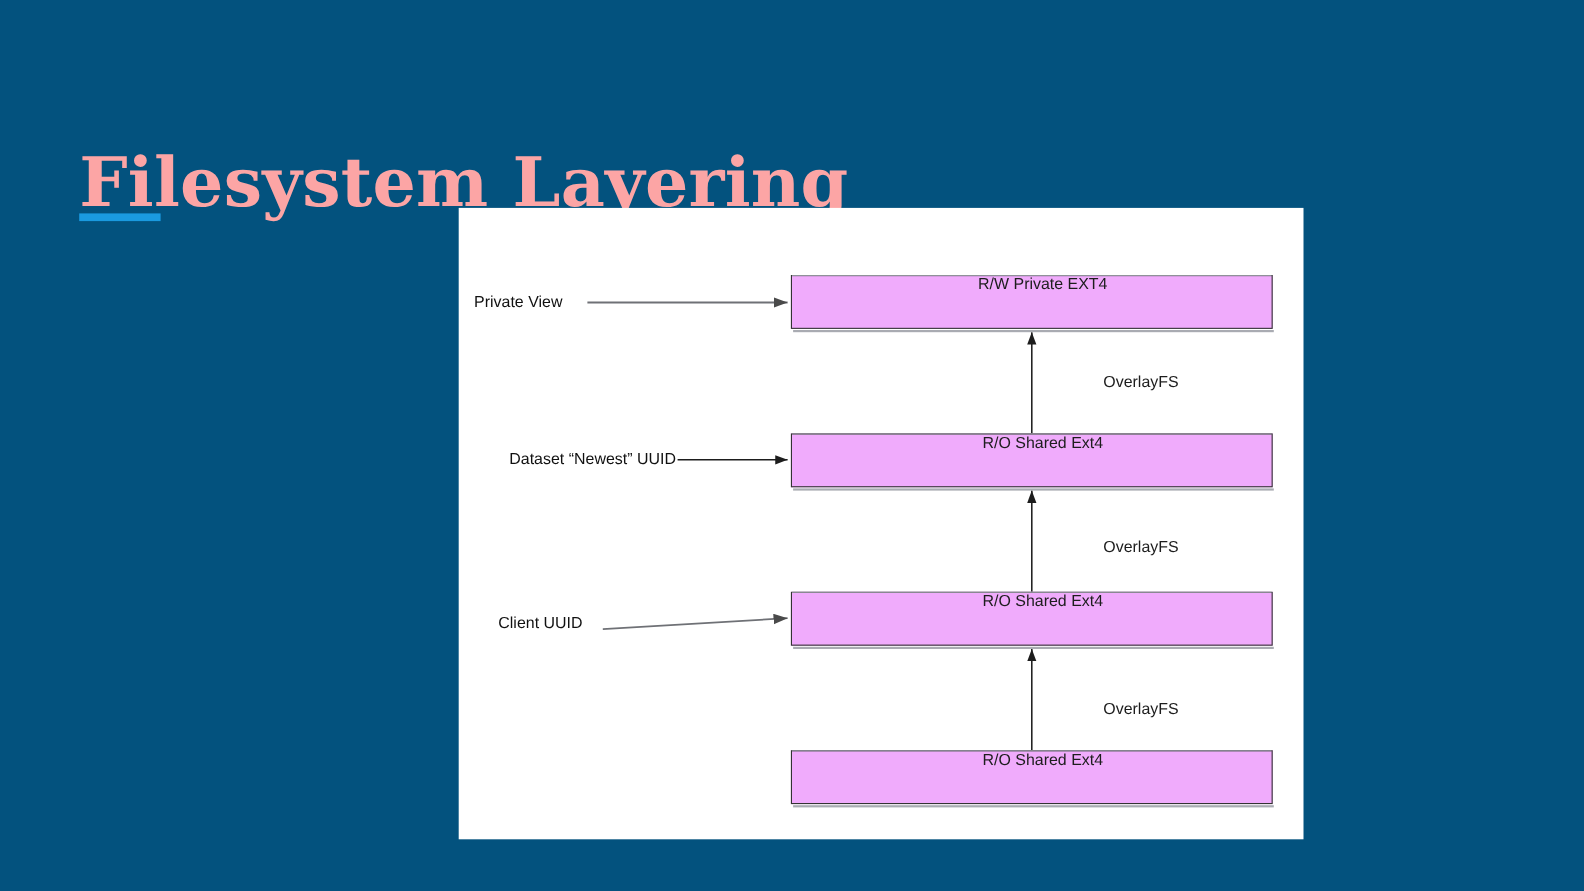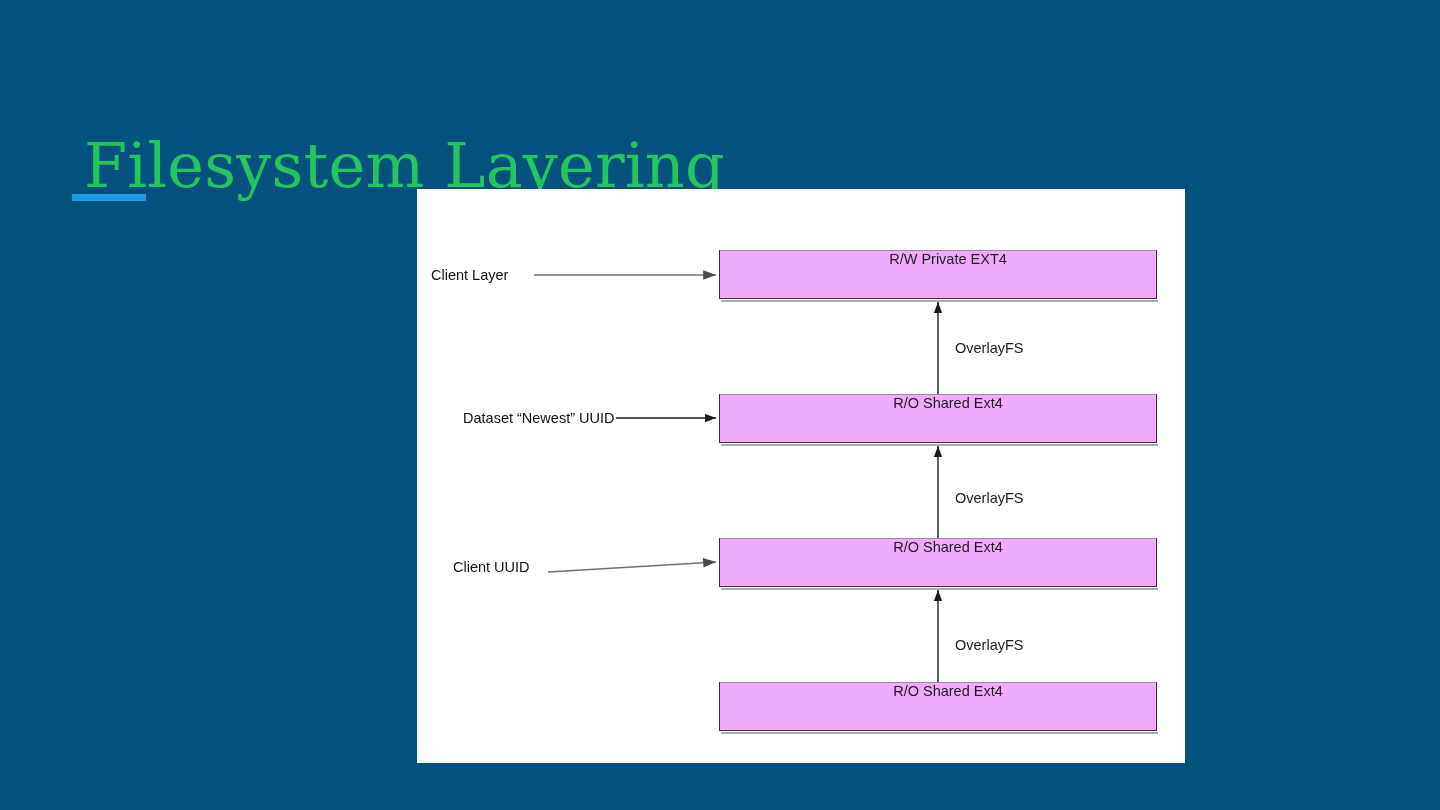--- a/index.html
+++ b/index.html
@@ -19,25 +19,24 @@
     height: 810px;
     background: #03527e;
   }
   #slide-title {
     position: absolute;
     left: 72px;
     top: 87px;
     font-family: "DejaVu Serif", "Liberation Serif", serif;
     font-size: 62px;
     line-height: 74px;
-    font-weight: 400;
-    color: #22c55e;
+    font-weight: 700;
+    color: #fca5a5;
     letter-spacing: 0.2px;
     white-space: nowrap;
-    margin-left: 12px;
   }
   #title-accent-bar {
     position: absolute;
     left: 72px;
     top: 194px;
     width: 74px;
     height: 7px;
     background: #1a9ae0;
   }
   #diagram-card {
@@ -90,20 +89,21 @@
     font-size: 14.5px;
     color: #111111;
     white-space: nowrap;
   }
   .edge-label {
     position: absolute;
     font-family: "Liberation Sans", sans-serif;
     font-size: 14.5px;
     color: #1d1d1d;
     white-space: nowrap;
+    margin-left: 48px;
   }
   #diagram-svg {
     position: absolute;
     left: 0;
     top: 0;
     width: 768px;
     height: 574px;
     overflow: visible;
   }
 </style>
@@ -149,21 +149,21 @@
     </div>
 
     <div class="fs-box" style="left:302px; top:349px; width:438px; height:49px;">
       <span class="fs-box-label">R/O Shared Ext4</span>
     </div>
 
     <div class="fs-box" style="left:302px; top:493px; width:438px; height:49px;">
       <span class="fs-box-label">R/O Shared Ext4</span>
     </div>
 
-    <span class="side-label" style="left:14px; top:78px;">Client Layer</span>
+    <span class="side-label" style="left:14px; top:78px;">Private View</span>
 
     <span class="side-label" style="left:46px; top:221px;">Dataset “Newest” UUID</span>
 
     <span class="side-label" style="left:36px; top:370px;">Client UUID</span>
 
     <span class="edge-label" style="left:538px; top:151px;">OverlayFS</span>
 
     <span class="edge-label" style="left:538px; top:301px;">OverlayFS</span>
 
     <span class="edge-label" style="left:538px; top:448px;">OverlayFS</span>

